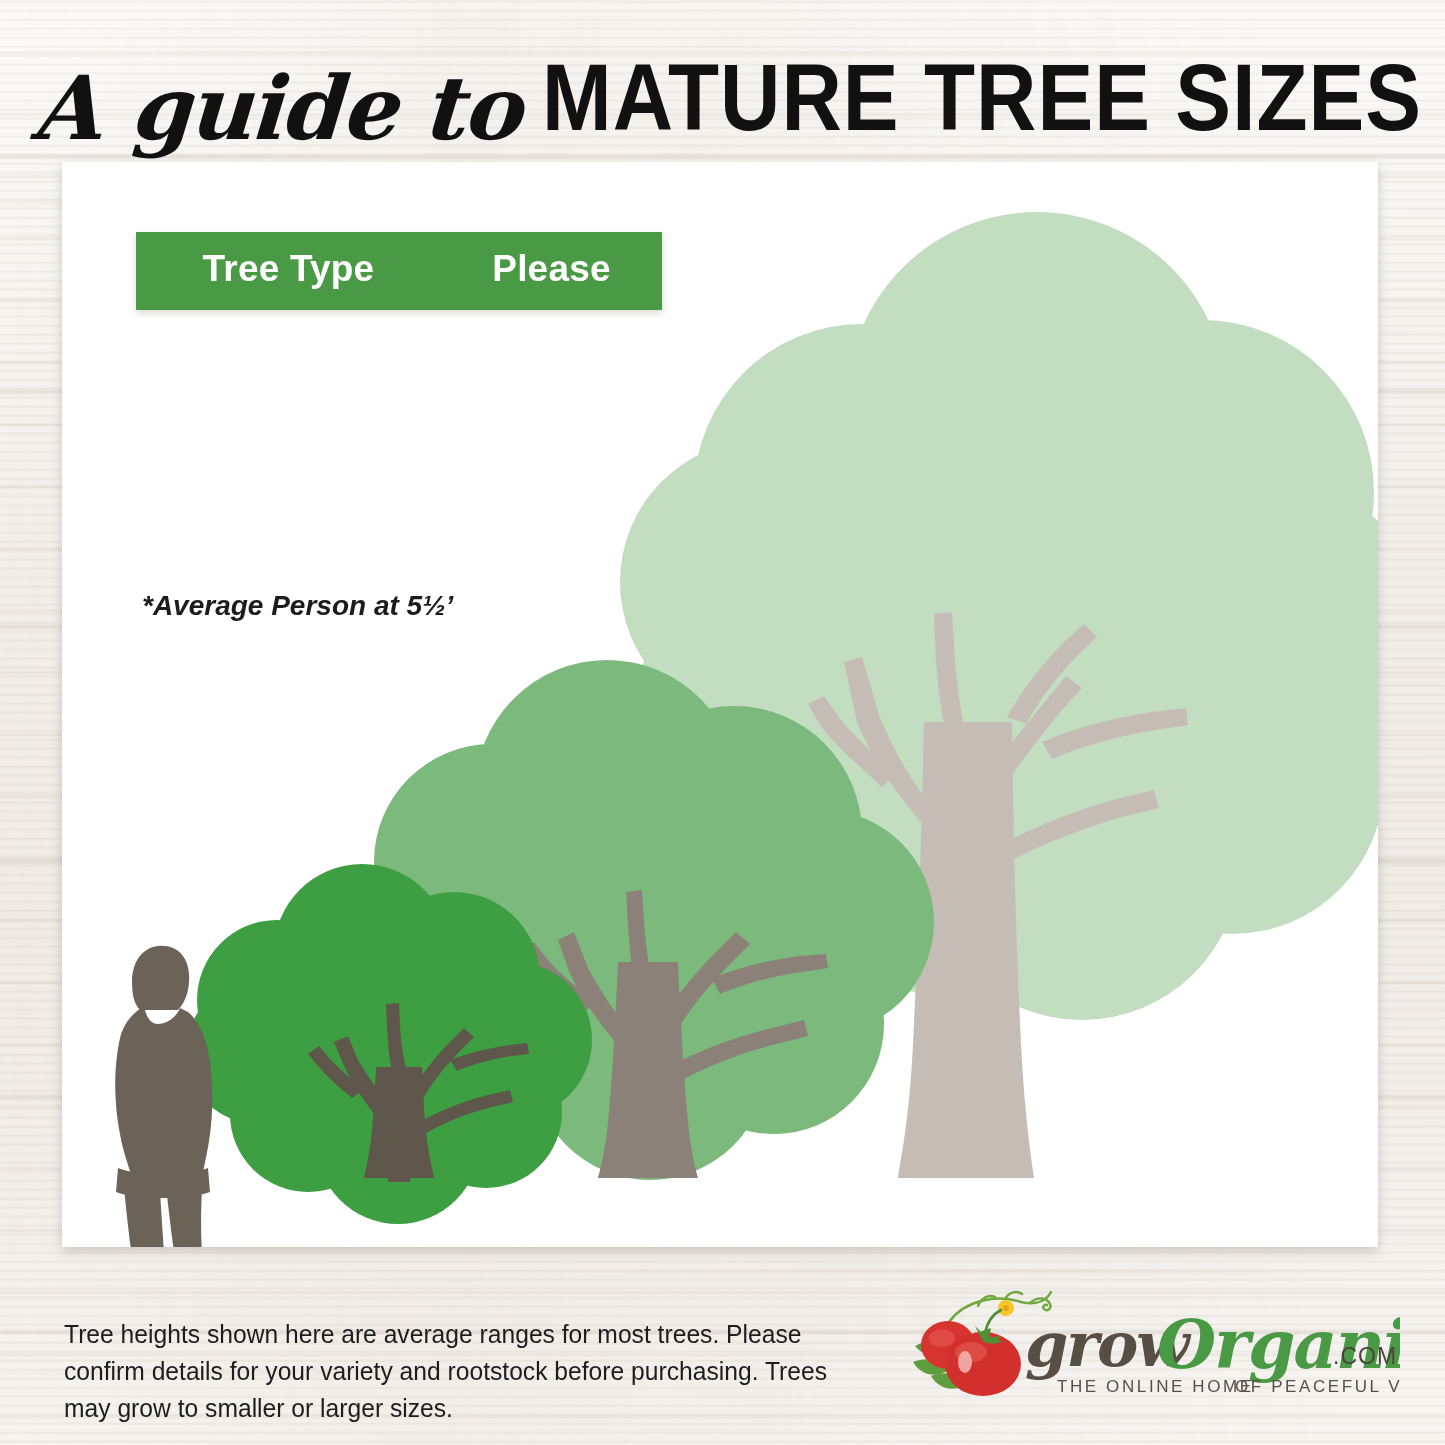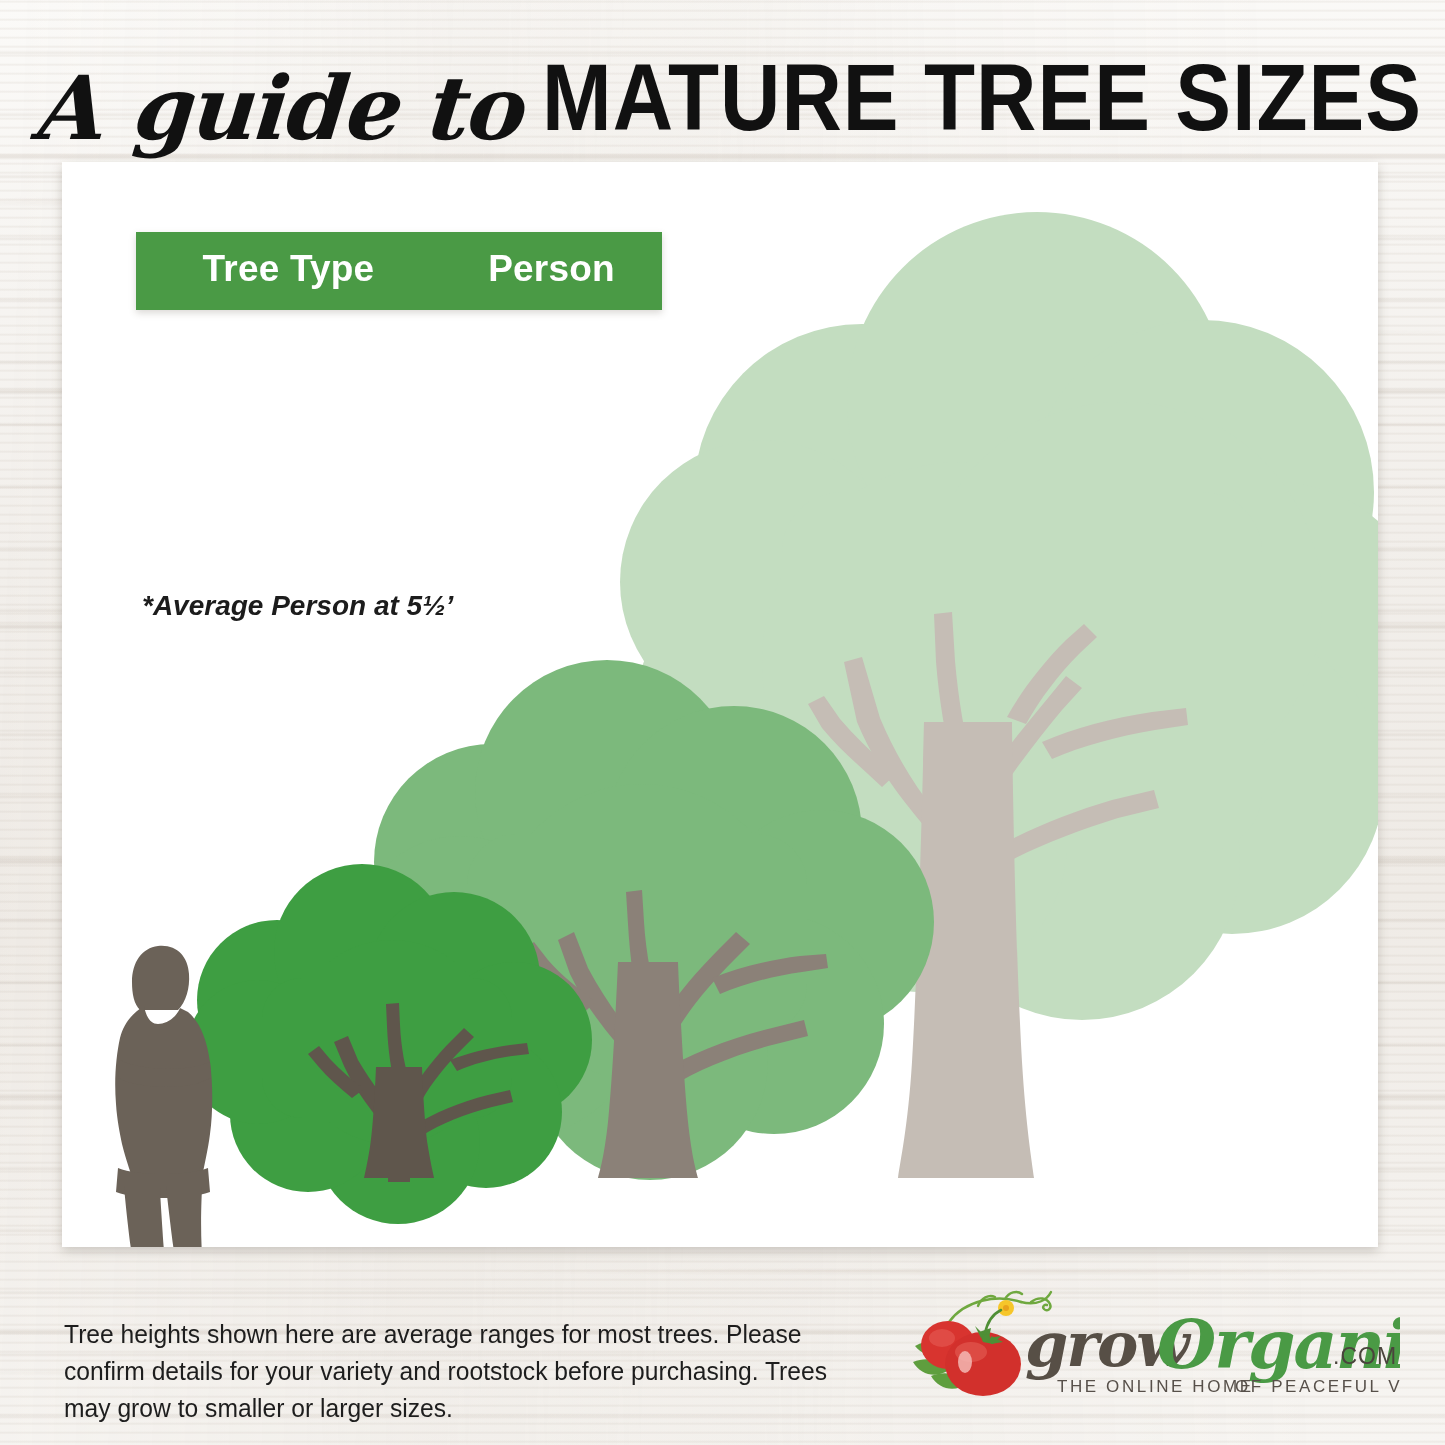--- a/index.html
+++ b/index.html
@@ -282,21 +282,21 @@
         <path d="M116 1184 L148 1184 L154 1200 C155 1207 150 1212 142 1212 L116 1212 C110 1212 107 1207 108 1200 Z"></path>
       </g>
 
     </svg>
   </div>
 
   <table id="size-table">
     <thead>
       <tr>
         <th class="col-type">Tree Type</th>
-        <th class="col-height">Person</th>
+        <th class="col-height">Please</th>
       </tr>
     </thead>
     <tbody>
     </tbody>
   </table>
 
   <div id="table-note">*Average Person at 5½’</div>
 
 </div>
 

